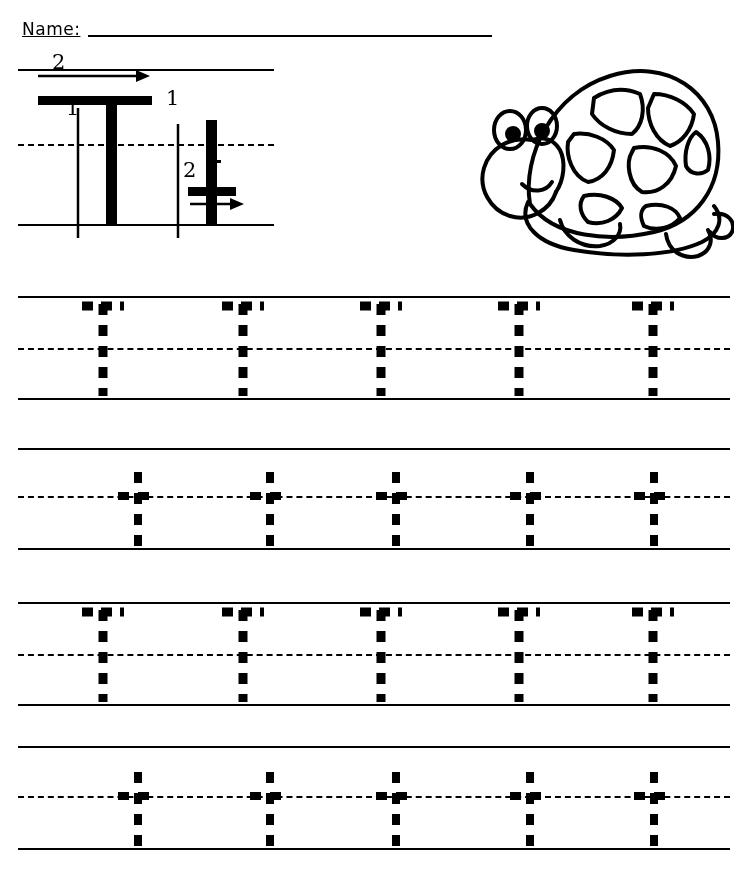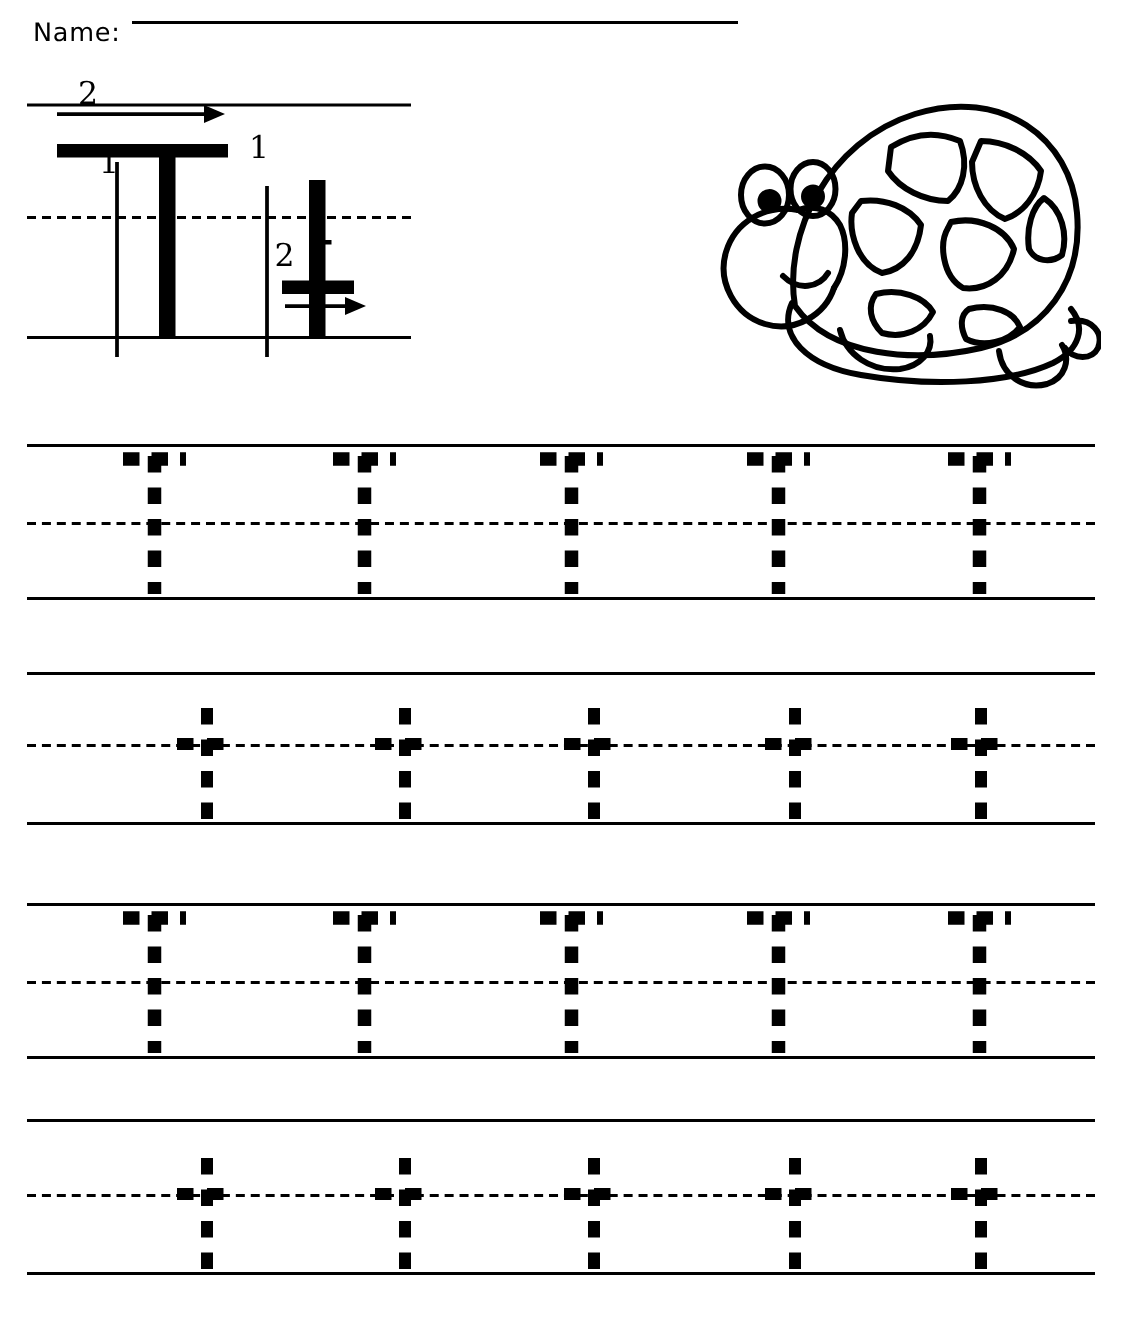--- a/index.html
+++ b/index.html
@@ -24,21 +24,22 @@
   }
 
   
   .name-row {
     position: absolute;
     left: 22px;
     top: 14px;
     width: 470px;
     height: 26px;
     display: flex;
-    align-items: flex-start;
+    align-items: flex-end;
+    text-decoration: underline;
   }
   .name-label {
     font-family: "DejaVu Sans", sans-serif;
     font-size: 17px;
     letter-spacing: 0.5px;
     line-height: 1;
     padding-bottom: 2px;
     white-space: pre;
   }
   .name-rule {

